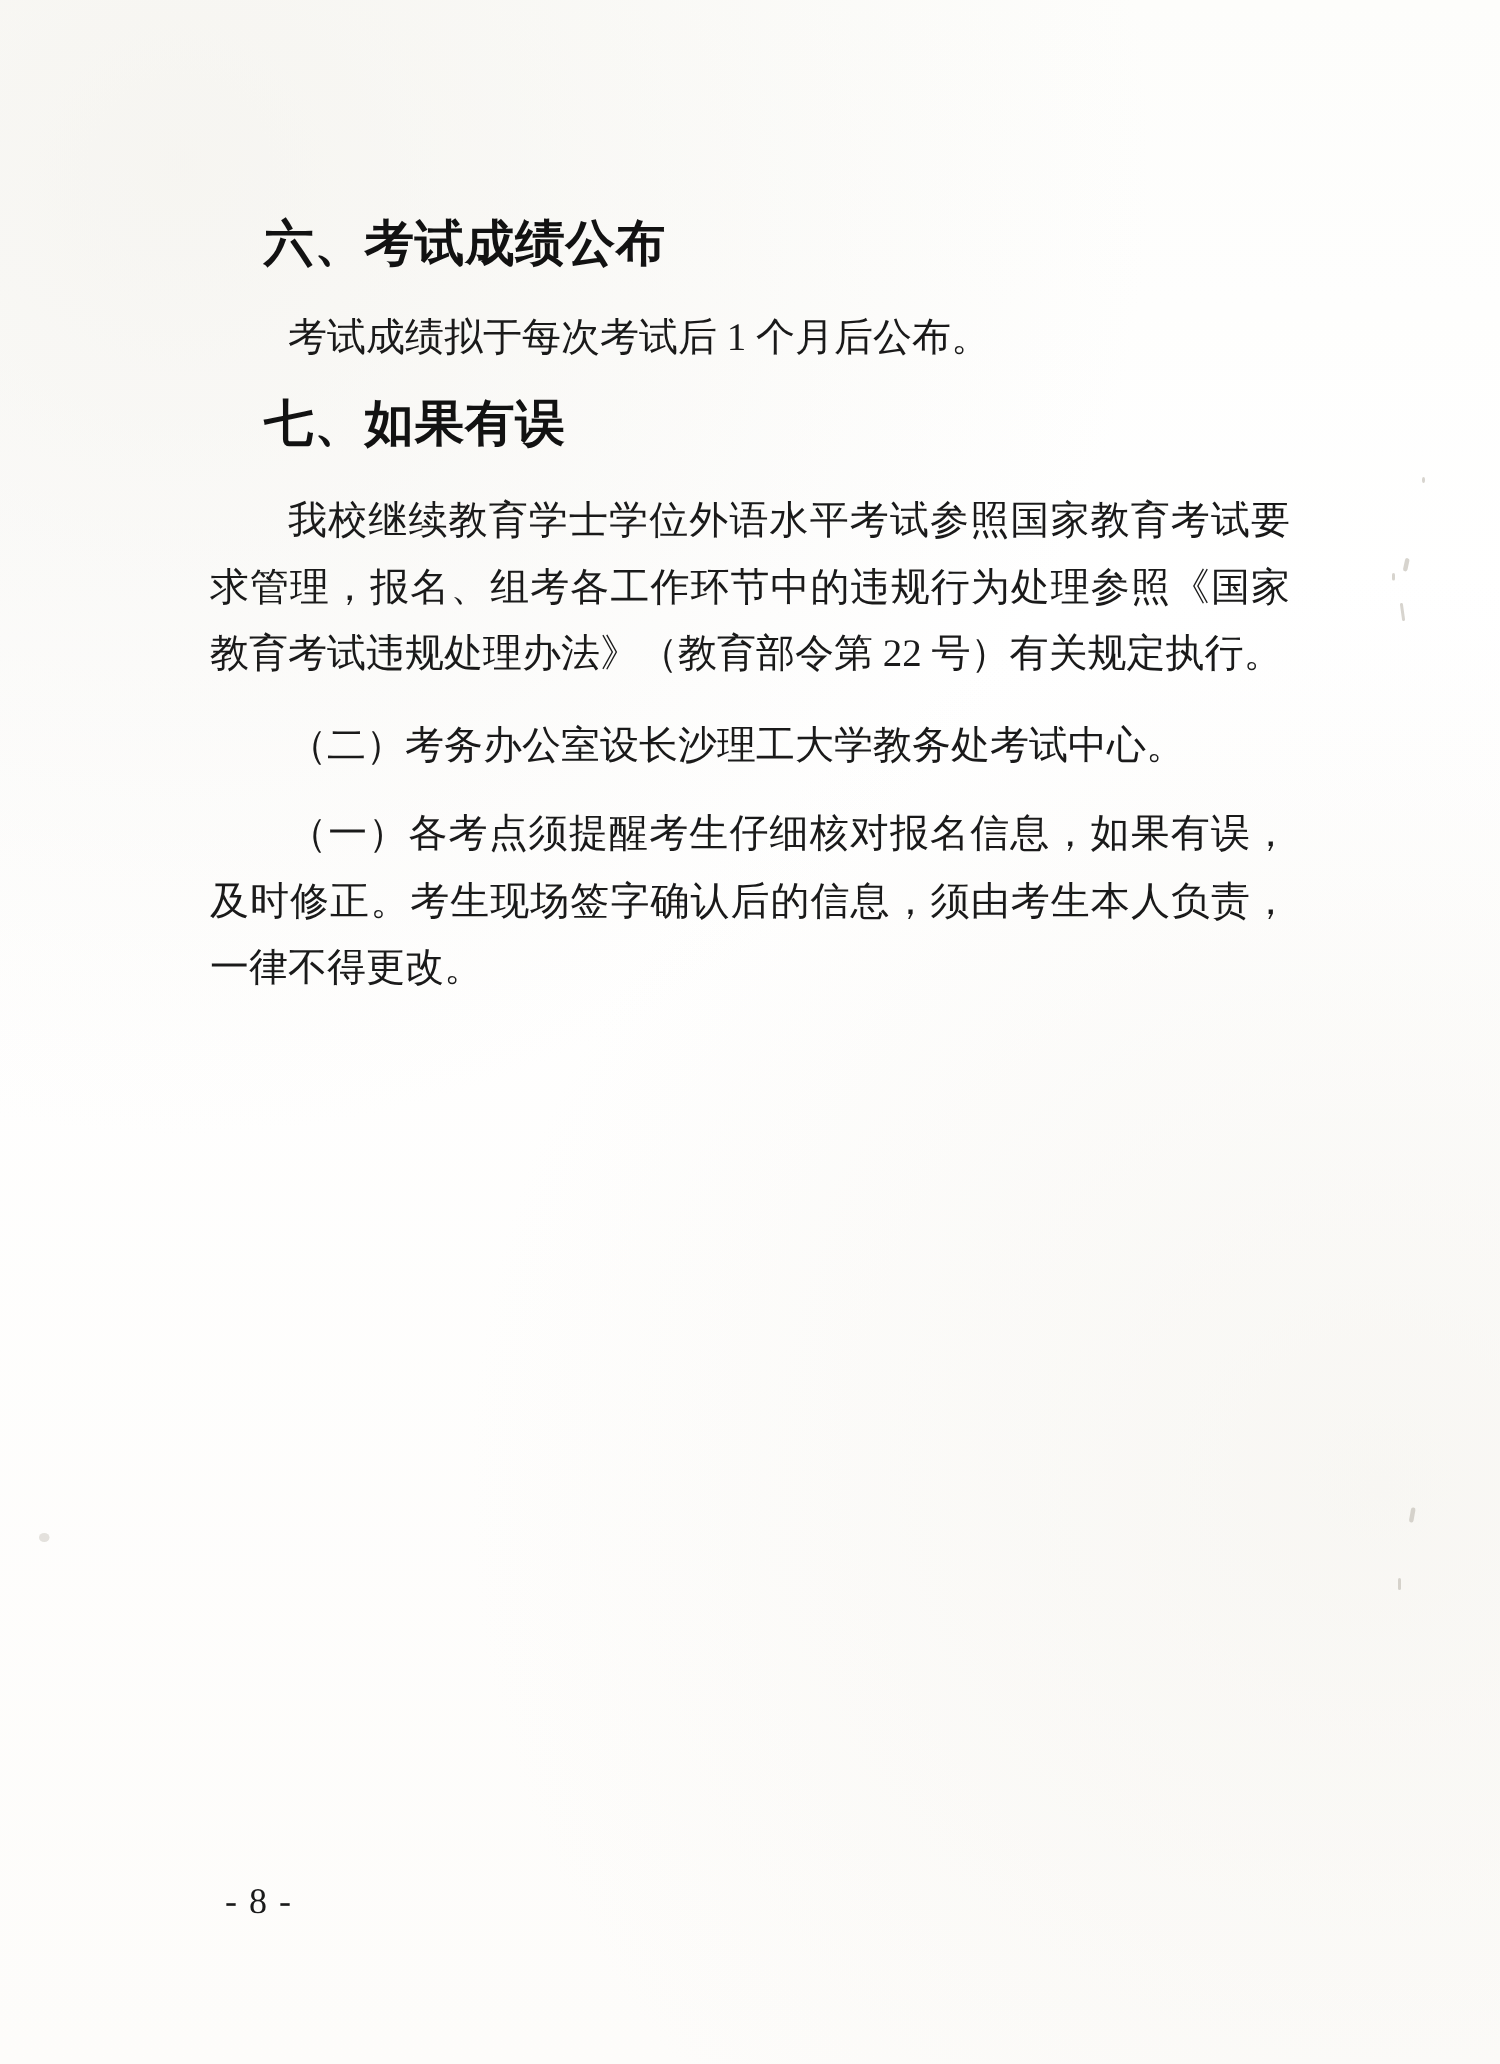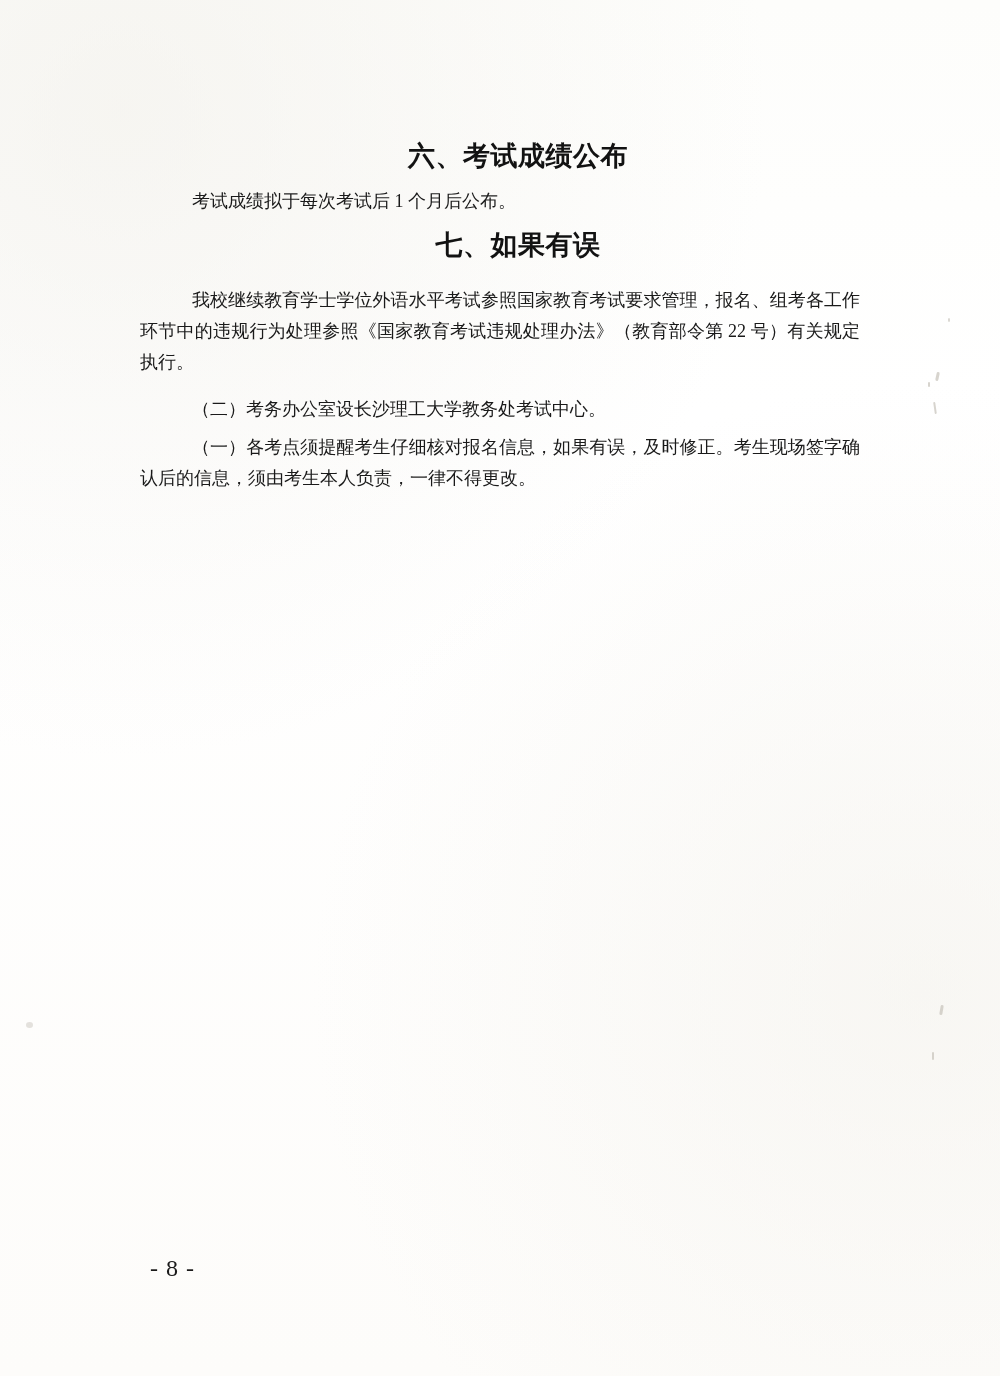--- a/index.html
+++ b/index.html
@@ -24,34 +24,33 @@
       radial-gradient(circle at 92% 72%, rgba(242,240,234,0.5) 0%, rgba(255,255,255,0) 45%),
       linear-gradient(180deg, #fdfdfb 0%, #ffffff 30%, #fdfcfa 100%);
   }
   .content {
     position: absolute;
     left: 140px;
     top: 138px;
     width: 720px;
   }
   .heading {
-    font-size: 27px;
+    font-size: 33px;
     font-weight: bold;
     letter-spacing: 0.5px;
     margin: 0 0 6px 0;
     padding-left: 36px;
     line-height: 1.55;
     color: #121212;
-    font-family: Liberation Mono, monospace;
-    text-align: center;
+    font-family: Liberation Serif, serif;
   }
   .para {
-    font-size: 18px;
+    font-size: 26px;
     line-height: 1.72;
-    margin: 0 0 8px 0;
+    margin: 14px 0 8px 0;
     text-indent: 52px;
     text-align: justify;
     text-justify: inter-ideograph;
     color: #1a1a1a;
   }
   .block {
     margin-bottom: 16px;
   }
   .block-tight {
     margin-bottom: 10px;

